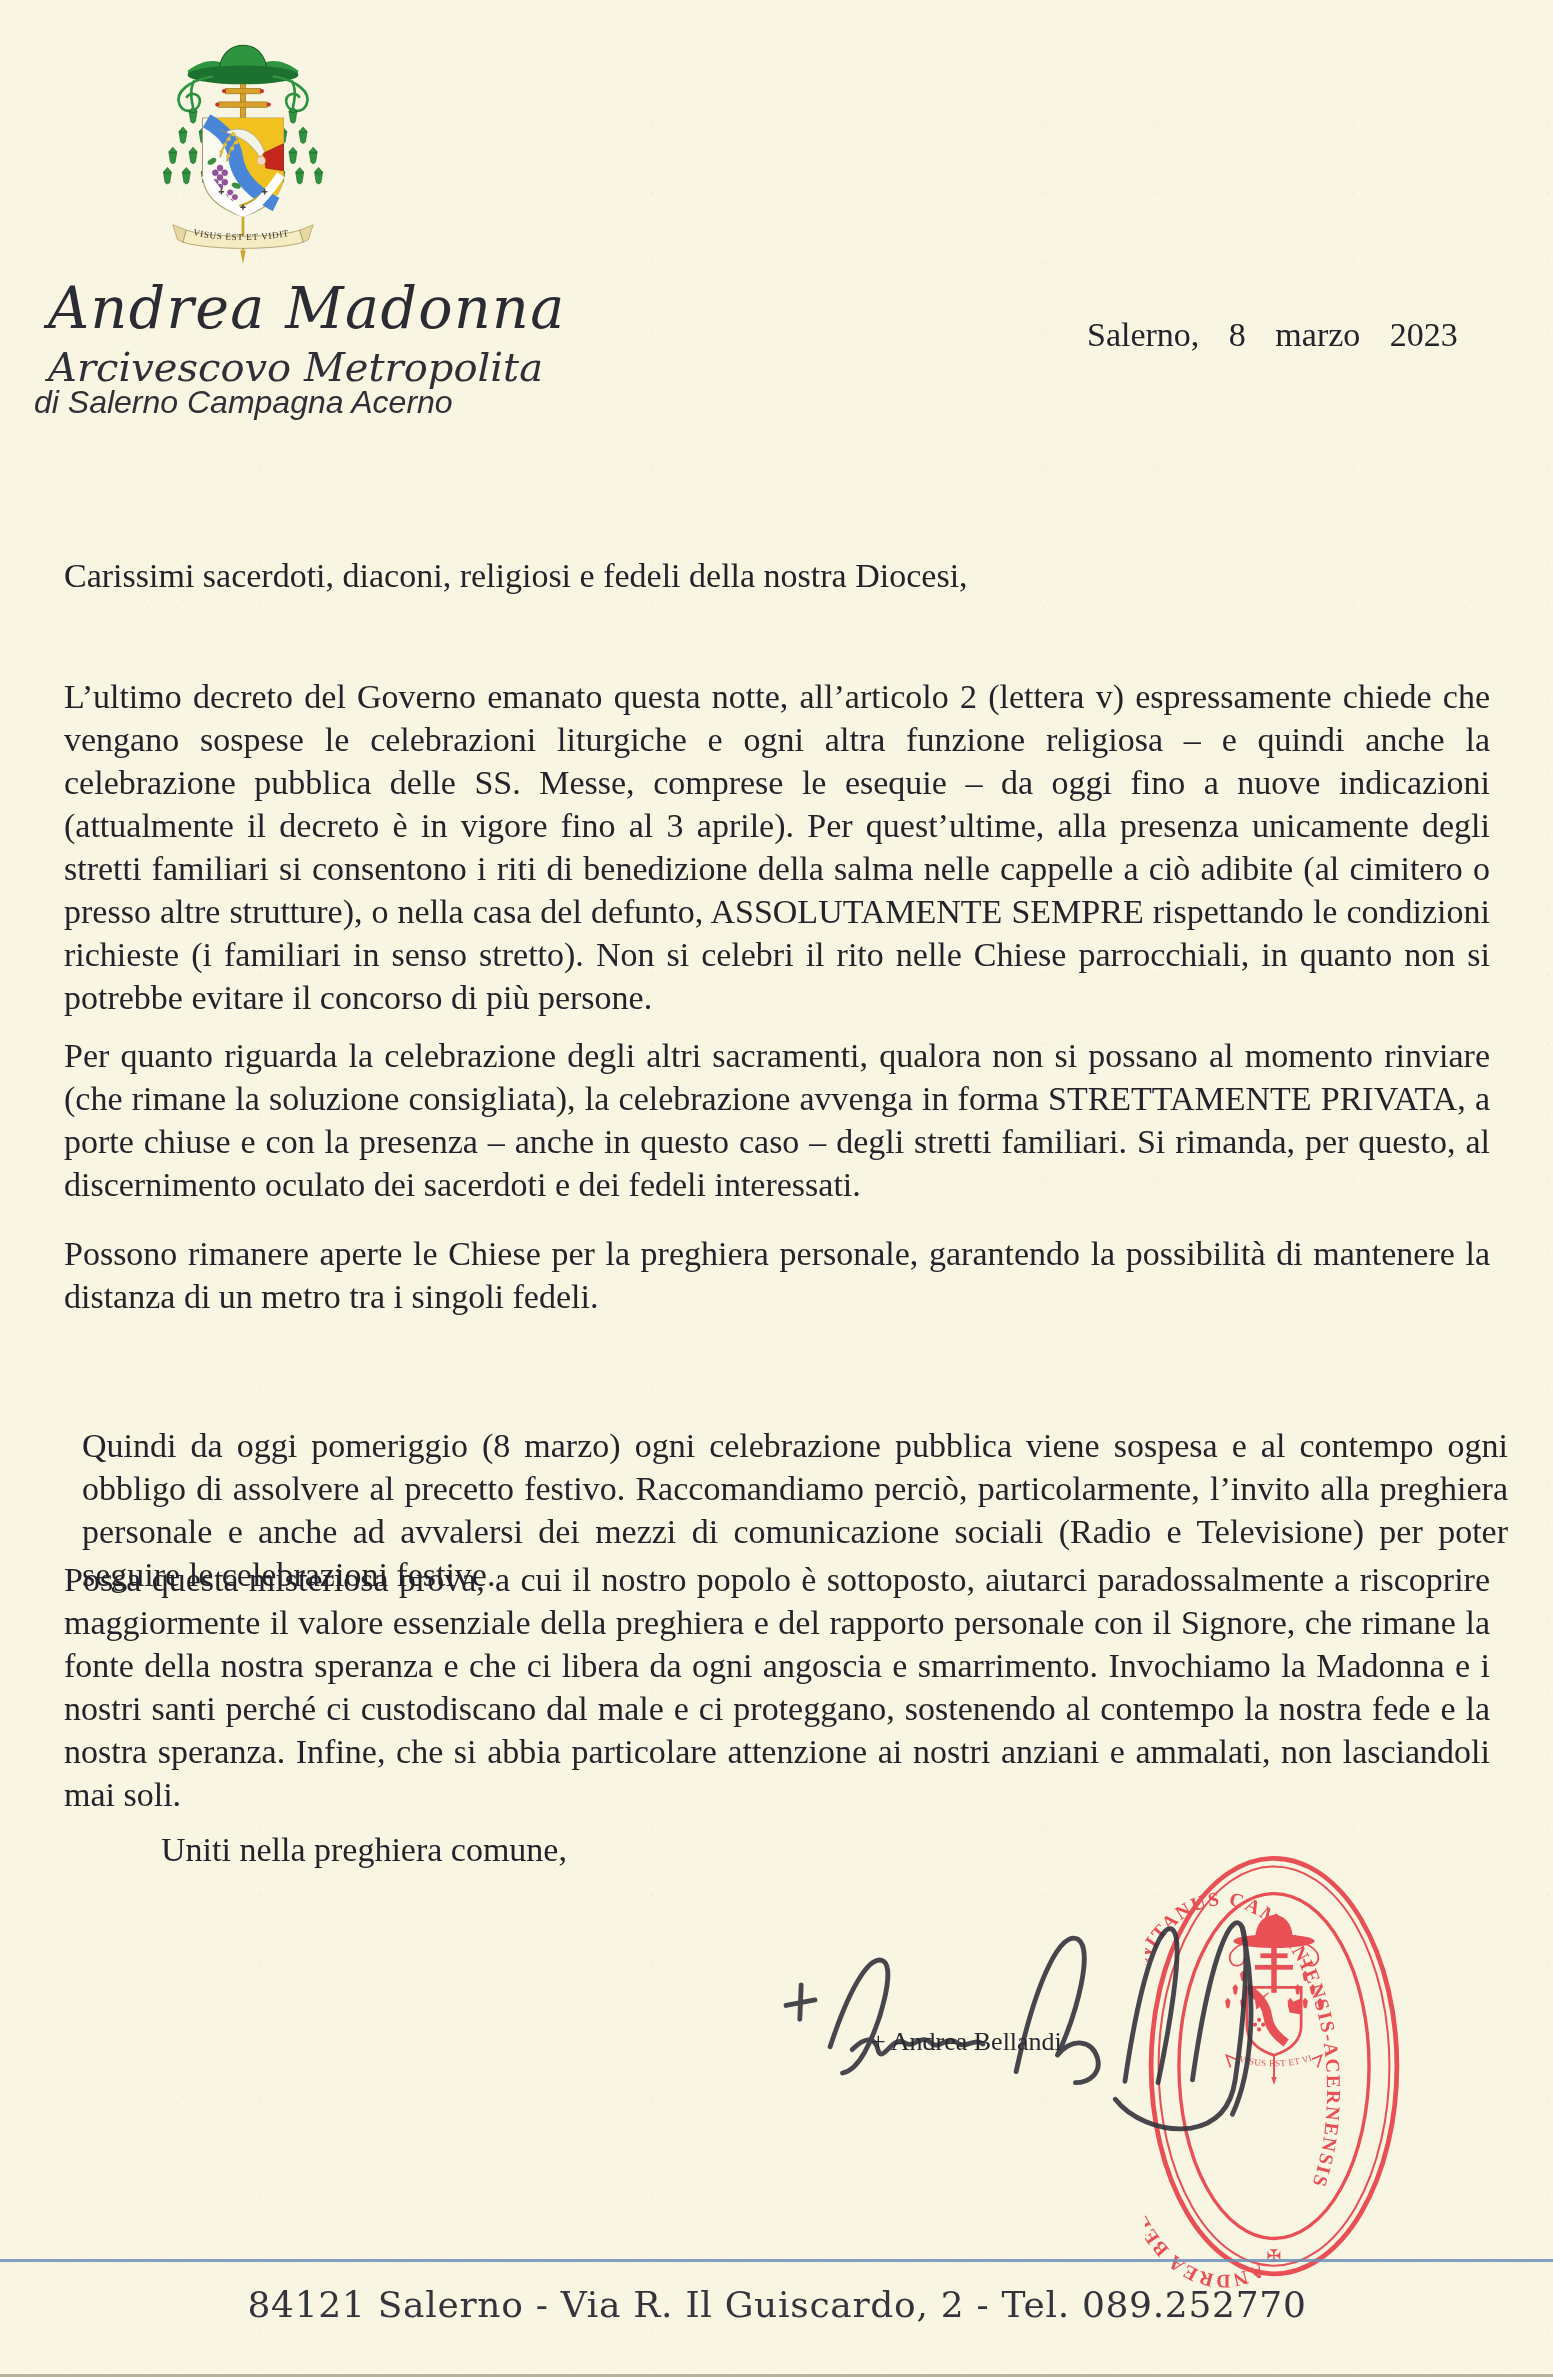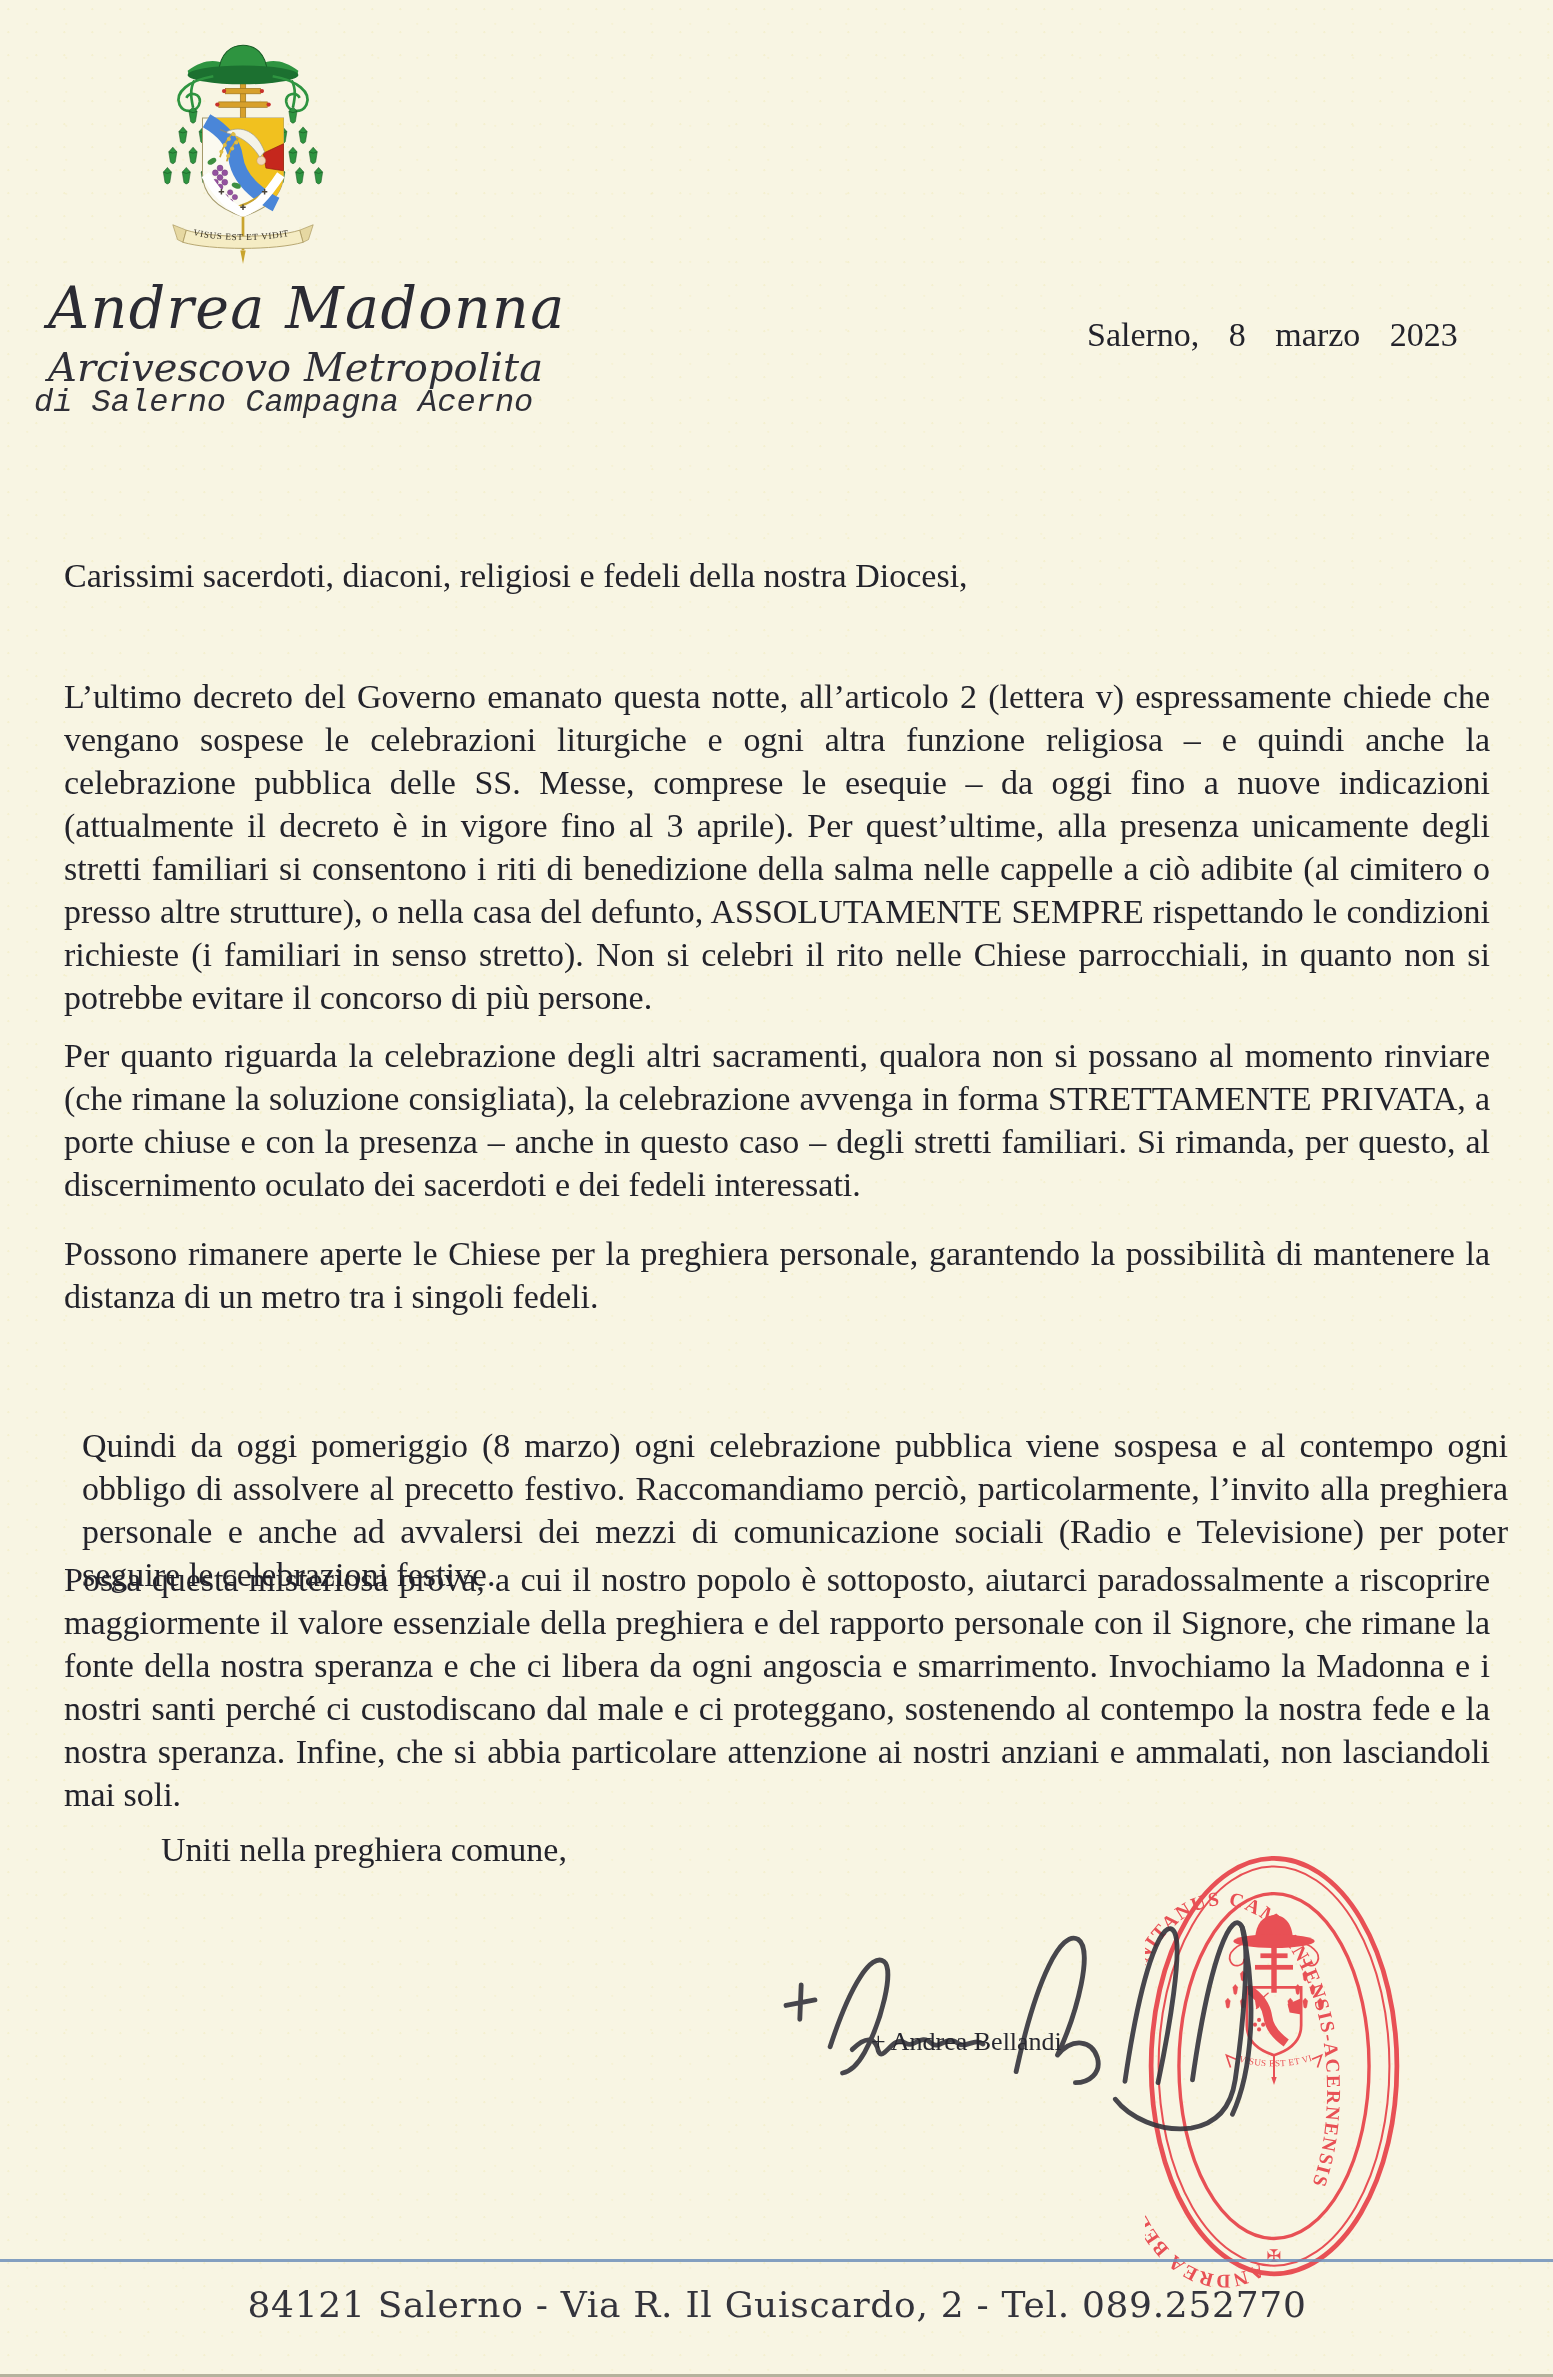--- a/index.html
+++ b/index.html
@@ -22,21 +22,21 @@
     font-family:"DejaVu Serif",serif;font-style:italic;
     font-size:57px;color:#2b2b33;letter-spacing:1.4px;white-space:nowrap;
   }
   .lh-sub1{
     left:48px;top:344px;width:386px;
     font-family:"DejaVu Serif",serif;font-style:italic;
     font-size:40px;color:#2f2f37;white-space:nowrap;
   }
   .lh-sub2{
     left:34px;top:384px;width:414px;text-align:center;
-    font-family:Liberation Mono, monospace;font-style:italic;
+    font-family:Liberation Sans, sans-serif;font-style:italic;
     font-size:32px;color:#2f2f37;white-space:nowrap;
   }
   .dateline{
     left:1087px;top:316px;width:428px;
     font-size:34px;word-spacing:21px;white-space:nowrap;color:#23232b;
   }
   
   .bodytext{left:64px;width:1426px;font-size:34px;line-height:43px;color:#23232b;}
   .just{text-align:justify;}
   .closing{padding-left:97px;}

